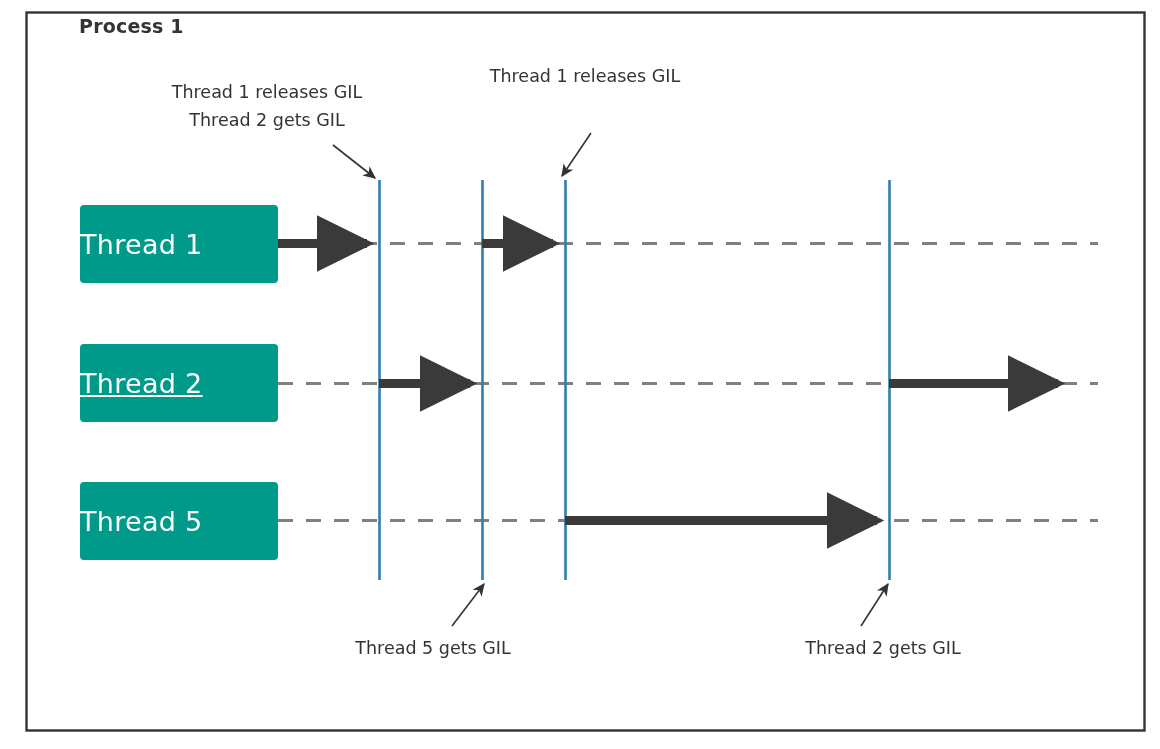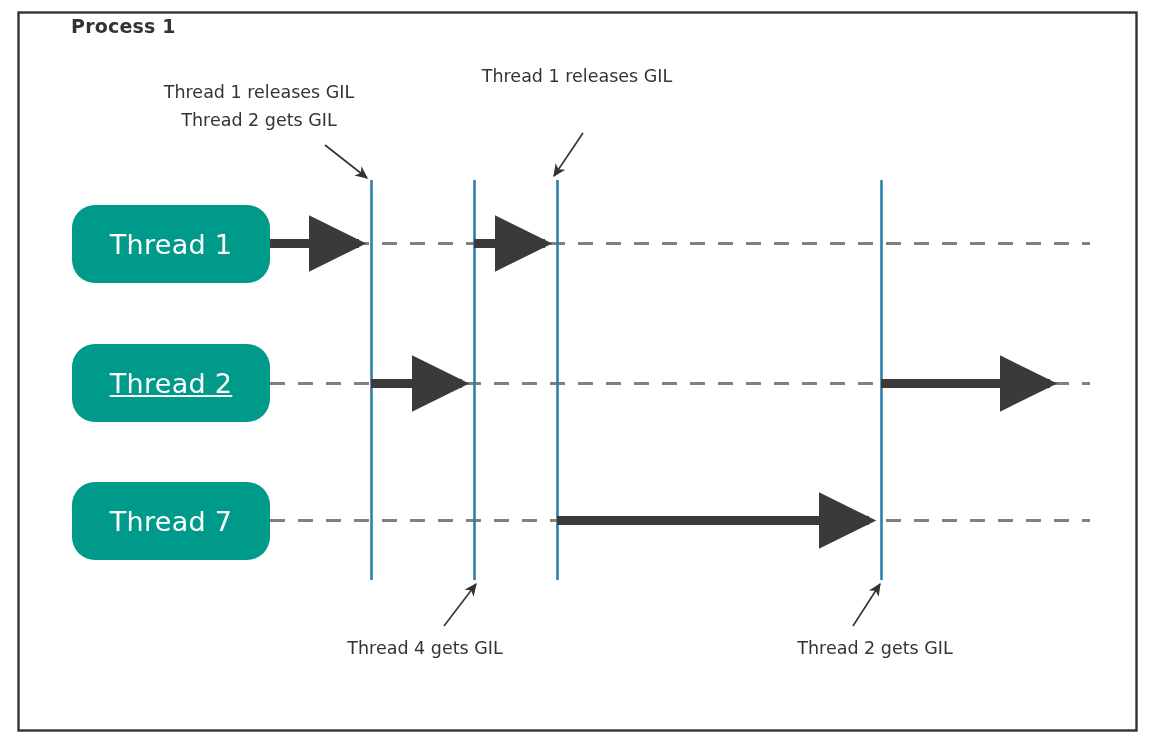--- a/index.html
+++ b/index.html
@@ -9,21 +9,21 @@
   }
   body {
     width: 1160px;
     height: 749px;
     font-family: "DejaVu Sans", "Liberation Sans", sans-serif;
     overflow: hidden;
     position: relative;
   }
   #stage {
     position: absolute;
-    left: 0; top: 0;
+    left: 8px; top: 0;
     width: 993px;
     height: 749px;
   }
   #stage svg {
     position: absolute;
     left: 0; top: 0;
   }
 
   
   .group-label {
@@ -38,24 +38,24 @@
     padding: 0 9px;
     line-height: 22px;
     white-space: nowrap;
   }
 
   
   .thread-box {
     position: absolute;
     width: 198px;
     height: 78px;
-    border-radius: 23px;
+    border-radius: 4px;
     display: flex;
     align-items: center;
-    justify-content: center;
+    justify-content: flex-start;
     color: #ffffff;
     font-size: 27px;
     letter-spacing: 0.3px;
     box-sizing: border-box;
   }
 
   
   .annot {
     position: absolute;
     font-size: 17.5px;
@@ -112,32 +112,32 @@
   <div class="group-label">Process 1</div>
 
   <div id="thread-boxes">
       <div class="thread-box" style="left: 72px; top: 205px; background: rgb(0, 154, 138); color: rgb(255, 255, 255);">
         <span>Thread 1</span>
       </div>
       <div class="thread-box" style="left: 72px; top: 344px; background: rgb(0, 154, 138); color: rgb(255, 255, 255); text-decoration: underline;">
         <span>Thread 2</span>
       </div>
       <div class="thread-box" style="left: 72px; top: 482px; background: rgb(0, 154, 138); color: rgb(255, 255, 255);">
-        <span>Thread 7</span>
+        <span>Thread 5</span>
       </div>
     </div>
   <div id="annotations">
       <div class="annot" style="left: 148px; top: 78px; width: 222px; color: rgb(51, 51, 51);">
         <div>Thread 1 releases GIL</div>
         <div>Thread 2 gets GIL</div>
       </div>
       <div class="annot" style="left: 466px; top: 62px; width: 222px; color: rgb(51, 51, 51);">
         <div>Thread 1 releases GIL</div>
       </div>
       <div class="annot" style="left: 306px; top: 634px; width: 238px; color: rgb(51, 51, 51);">
-        <div>Thread 4 gets GIL</div>
+        <div>Thread 5 gets GIL</div>
       </div>
       <div class="annot" style="left: 756px; top: 634px; width: 238px; color: rgb(51, 51, 51);">
         <div>Thread 2 gets GIL</div>
       </div>
     </div>
 
 </div>
 
 </body></html>

